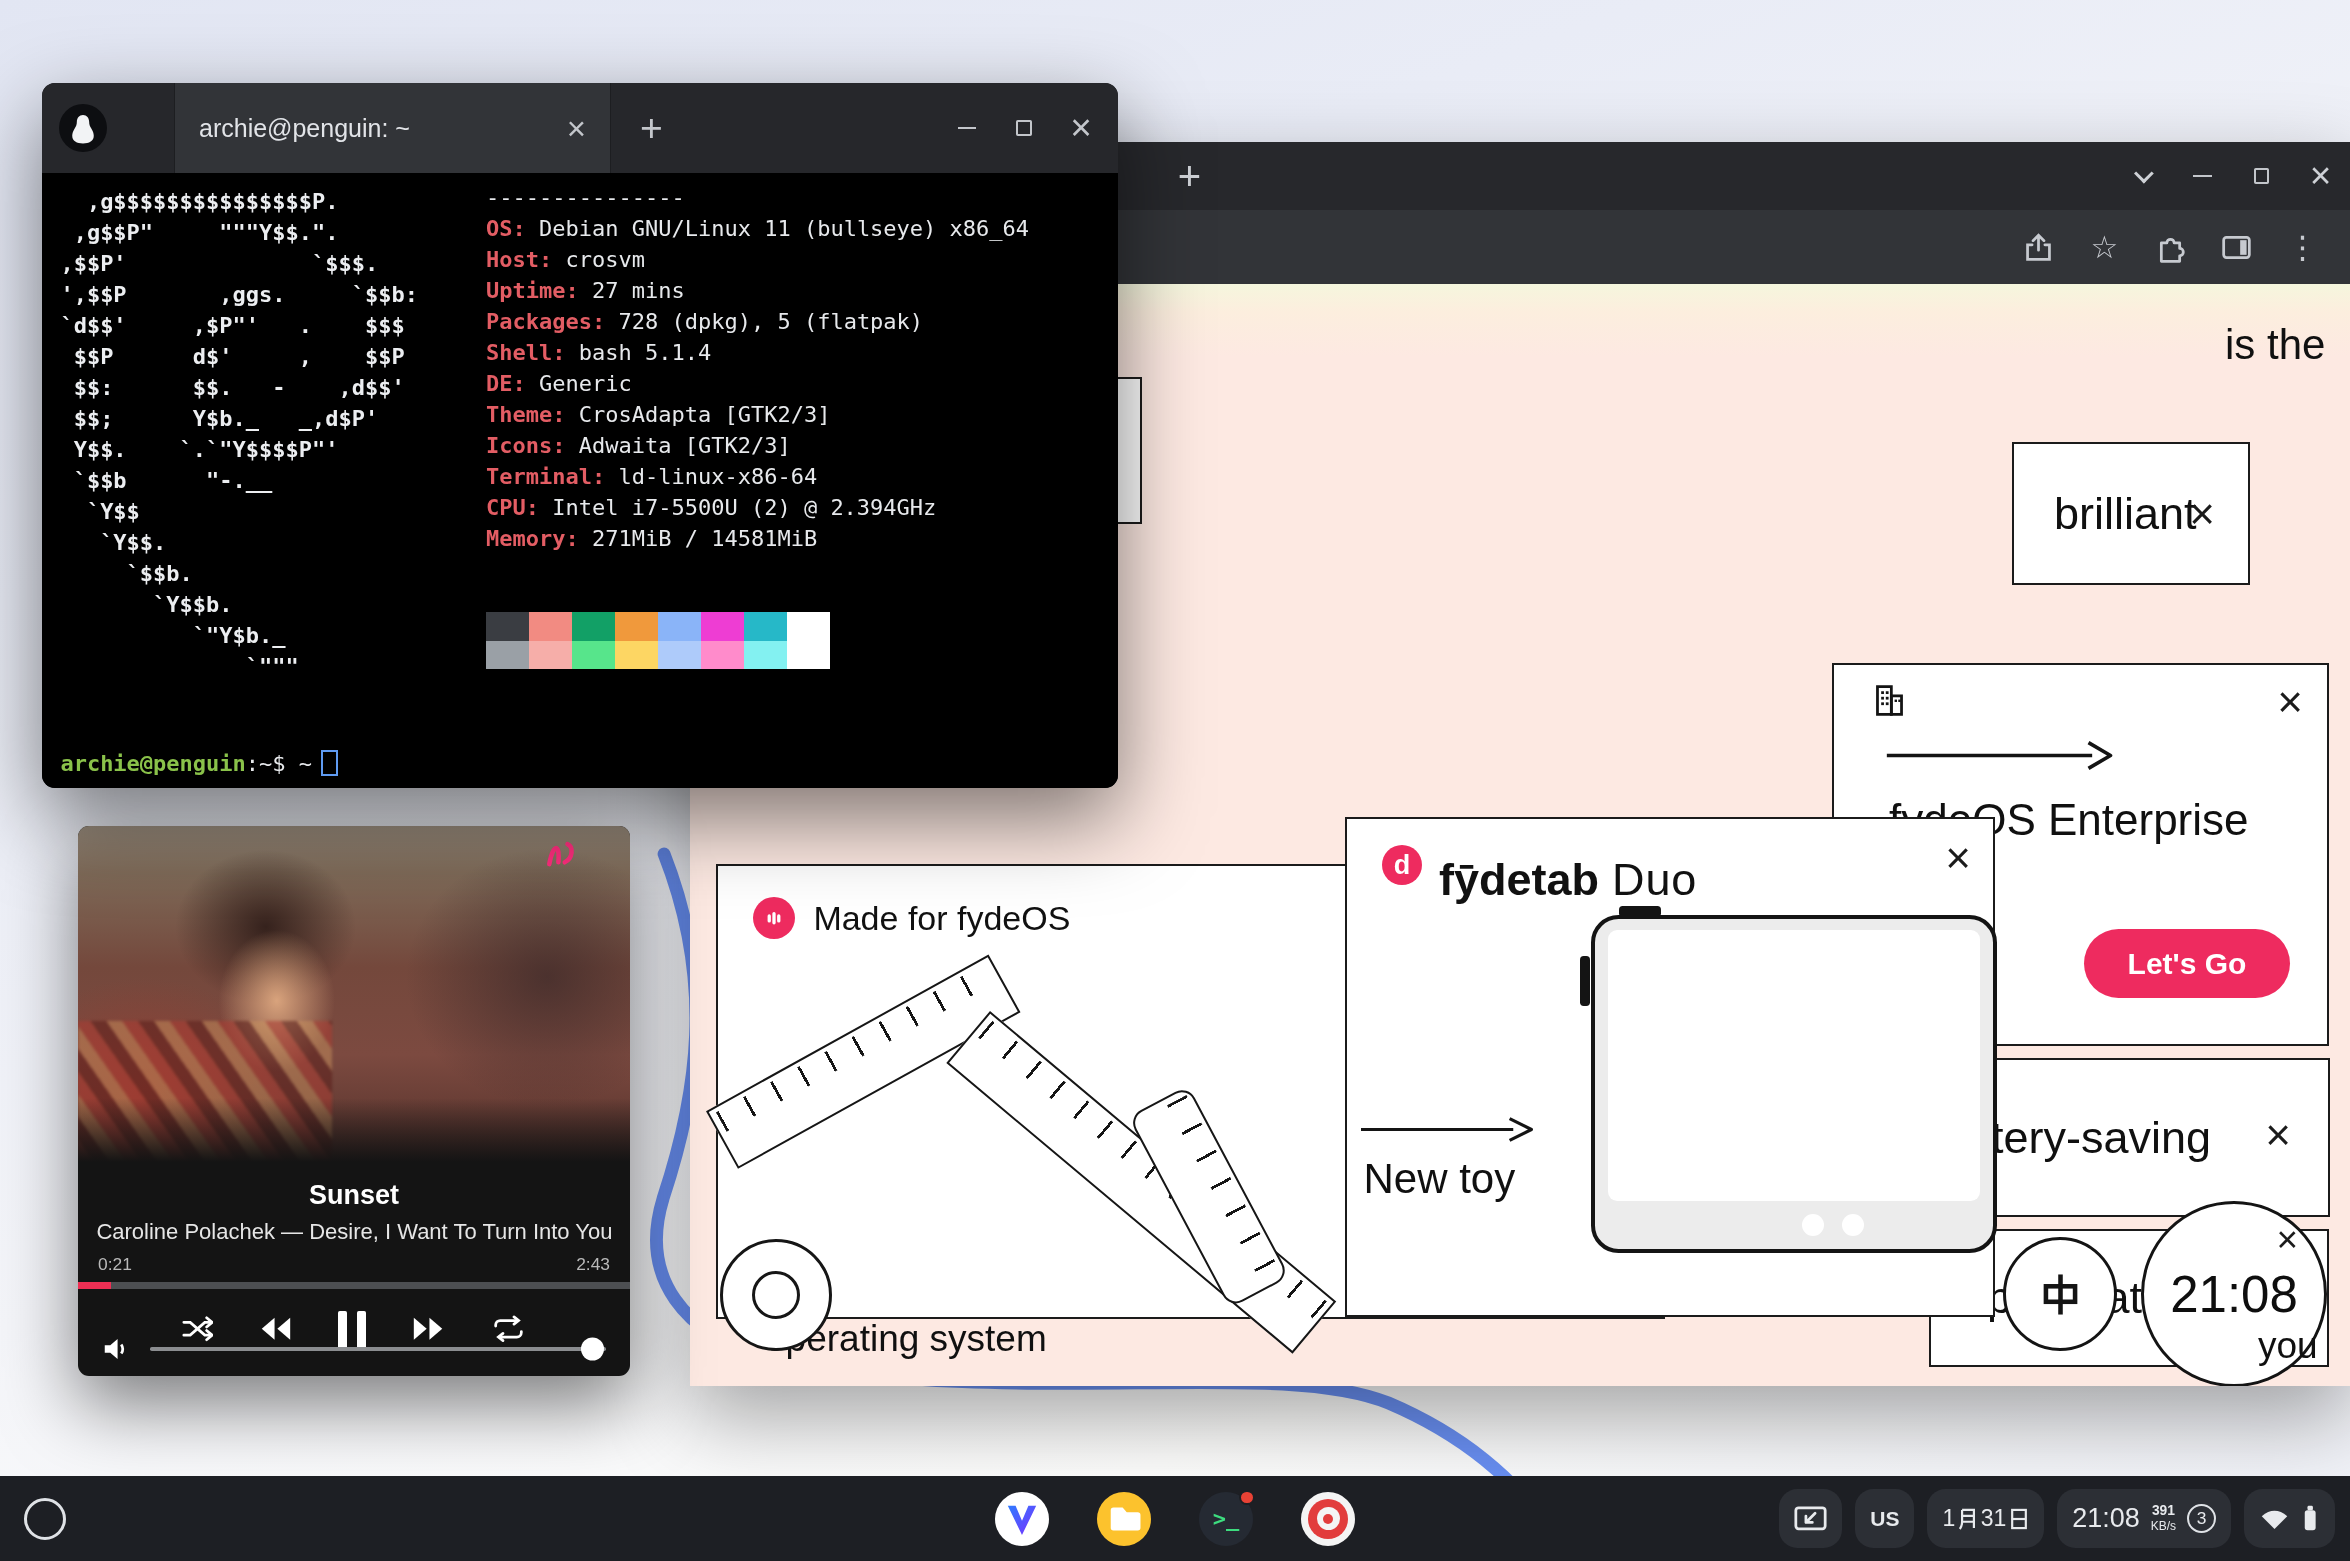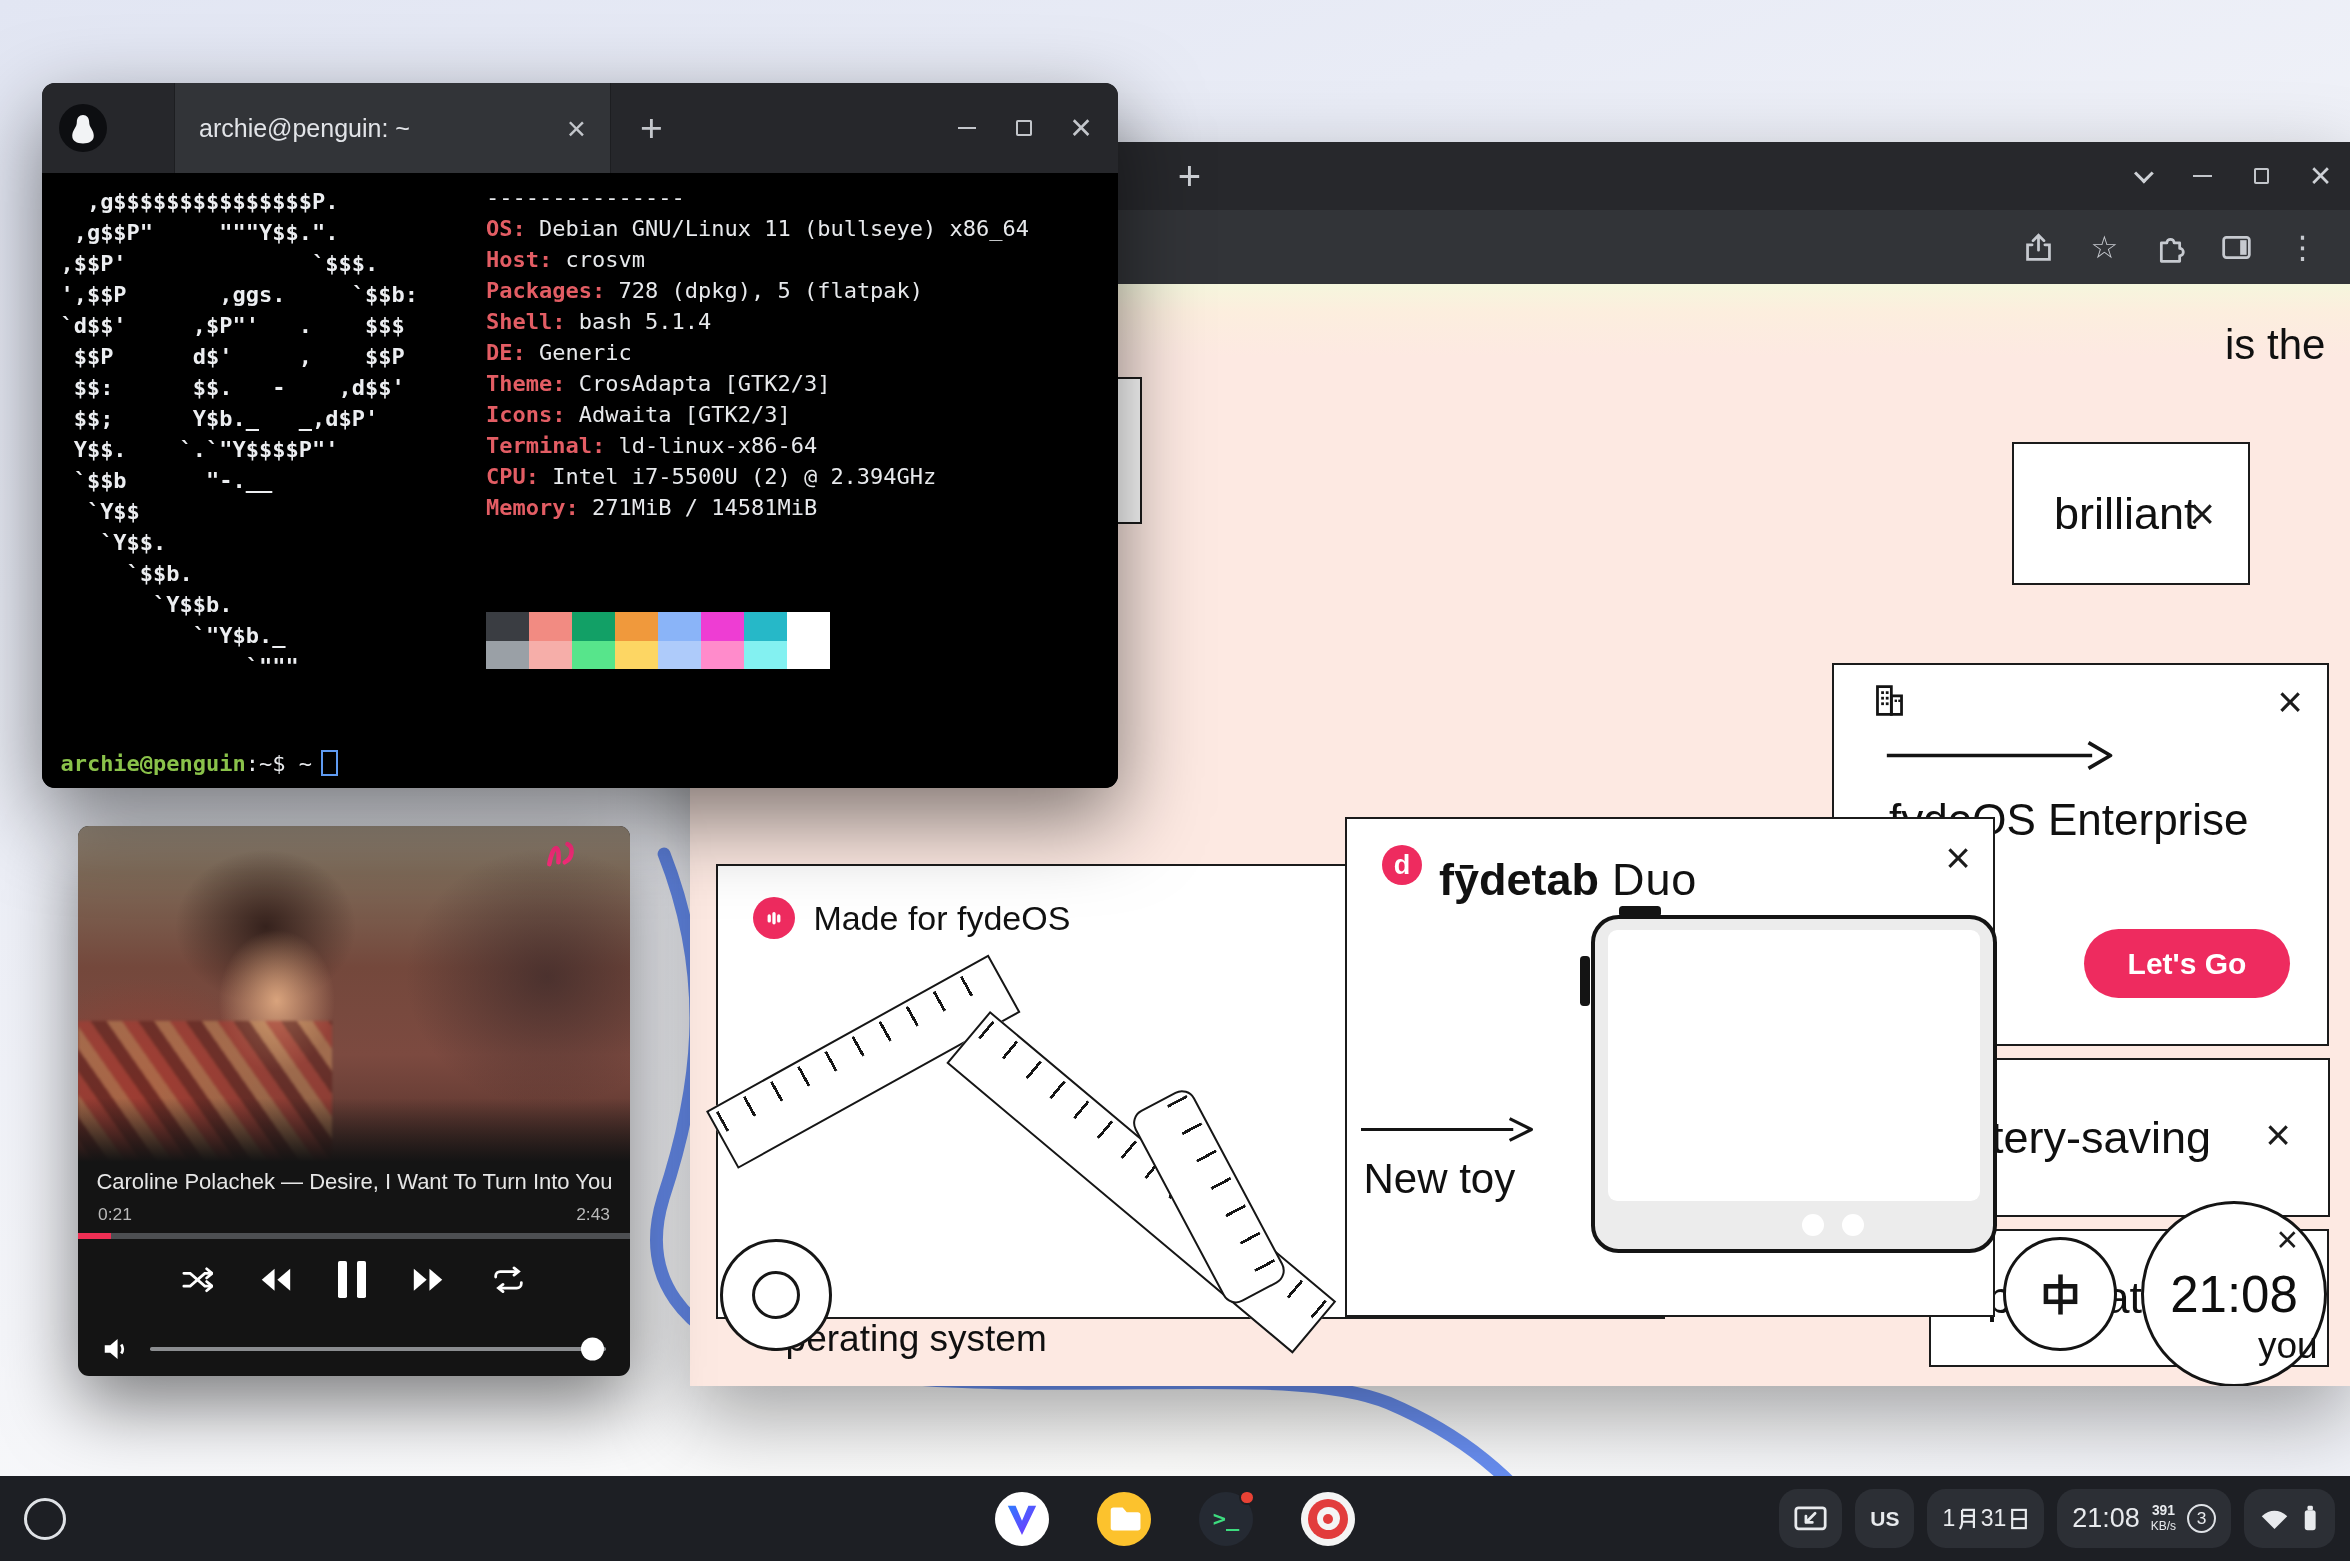--- a/index.html
+++ b/index.html
@@ -361,20 +361,21 @@
   `Y$$
    `Y$$.
      `$$b.
        `Y$$b.
           `"Y$b._
               `"""</pre>
       <div class="neo">
           <div>---------------</div>
           <div><span class="nl">OS:</span><span> Debian GNU/Linux 11 (bullseye) x86_64</span></div>
           <div><span class="nl">Host:</span><span> crosvm</span></div>
+          <div><span class="nl">Uptime:</span><span> 27 mins</span></div>
           <div><span class="nl">Packages:</span><span> 728 (dpkg), 5 (flatpak)</span></div>
           <div><span class="nl">Shell:</span><span> bash 5.1.4</span></div>
           <div><span class="nl">DE:</span><span> Generic</span></div>
           <div><span class="nl">Theme:</span><span> CrosAdapta [GTK2/3]</span></div>
           <div><span class="nl">Icons:</span><span> Adwaita [GTK2/3]</span></div>
           <div><span class="nl">Terminal:</span><span> ld-linux-x86-64</span></div>
           <div><span class="nl">CPU:</span><span> Intel i7-5500U (2) @ 2.394GHz</span></div>
           <div><span class="nl">Memory:</span><span> 271MiB / 14581MiB</span></div>
         </div>
       <div class="palette">
@@ -405,20 +406,21 @@
 
   <div class="window player">
     <div class="art">
       <div class="seat"></div>
       <span class="sticker">
         <svg width="40" height="40" viewBox="0 0 44 44">
             <path d="M8 32 C12 10 20 8 18 30 M28 10 c7 3 6 16 -3 20" stroke="#ff2e7e" stroke-width="5" fill="none" stroke-linecap="round"></path>
           </svg>
       </span>
     </div>
+    <div class="ptitle">Sunset</div>
     <div class="partist">Caroline Polachek — Desire, I Want To Turn Into You</div>
     <div class="ptimes">
       <span>0:21</span>
       <span>2:43</span>
     </div>
     <div class="pbar">
         <div class="pfill" style="width: 6%;"></div>
       </div>
     <div class="pctl">
       <span>

